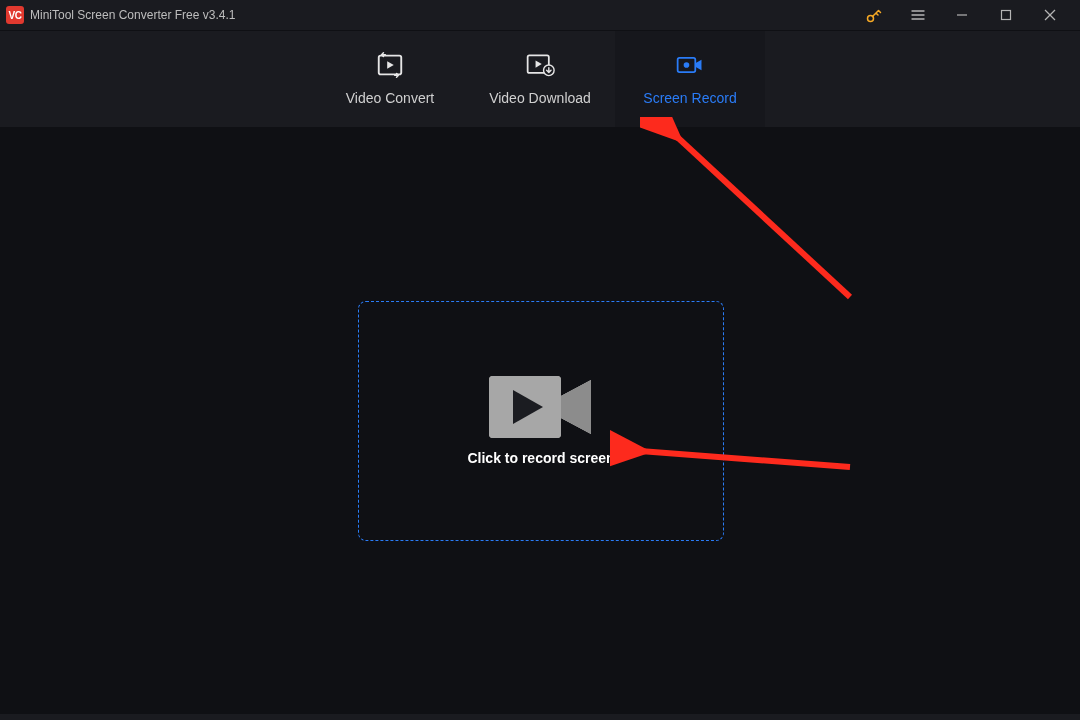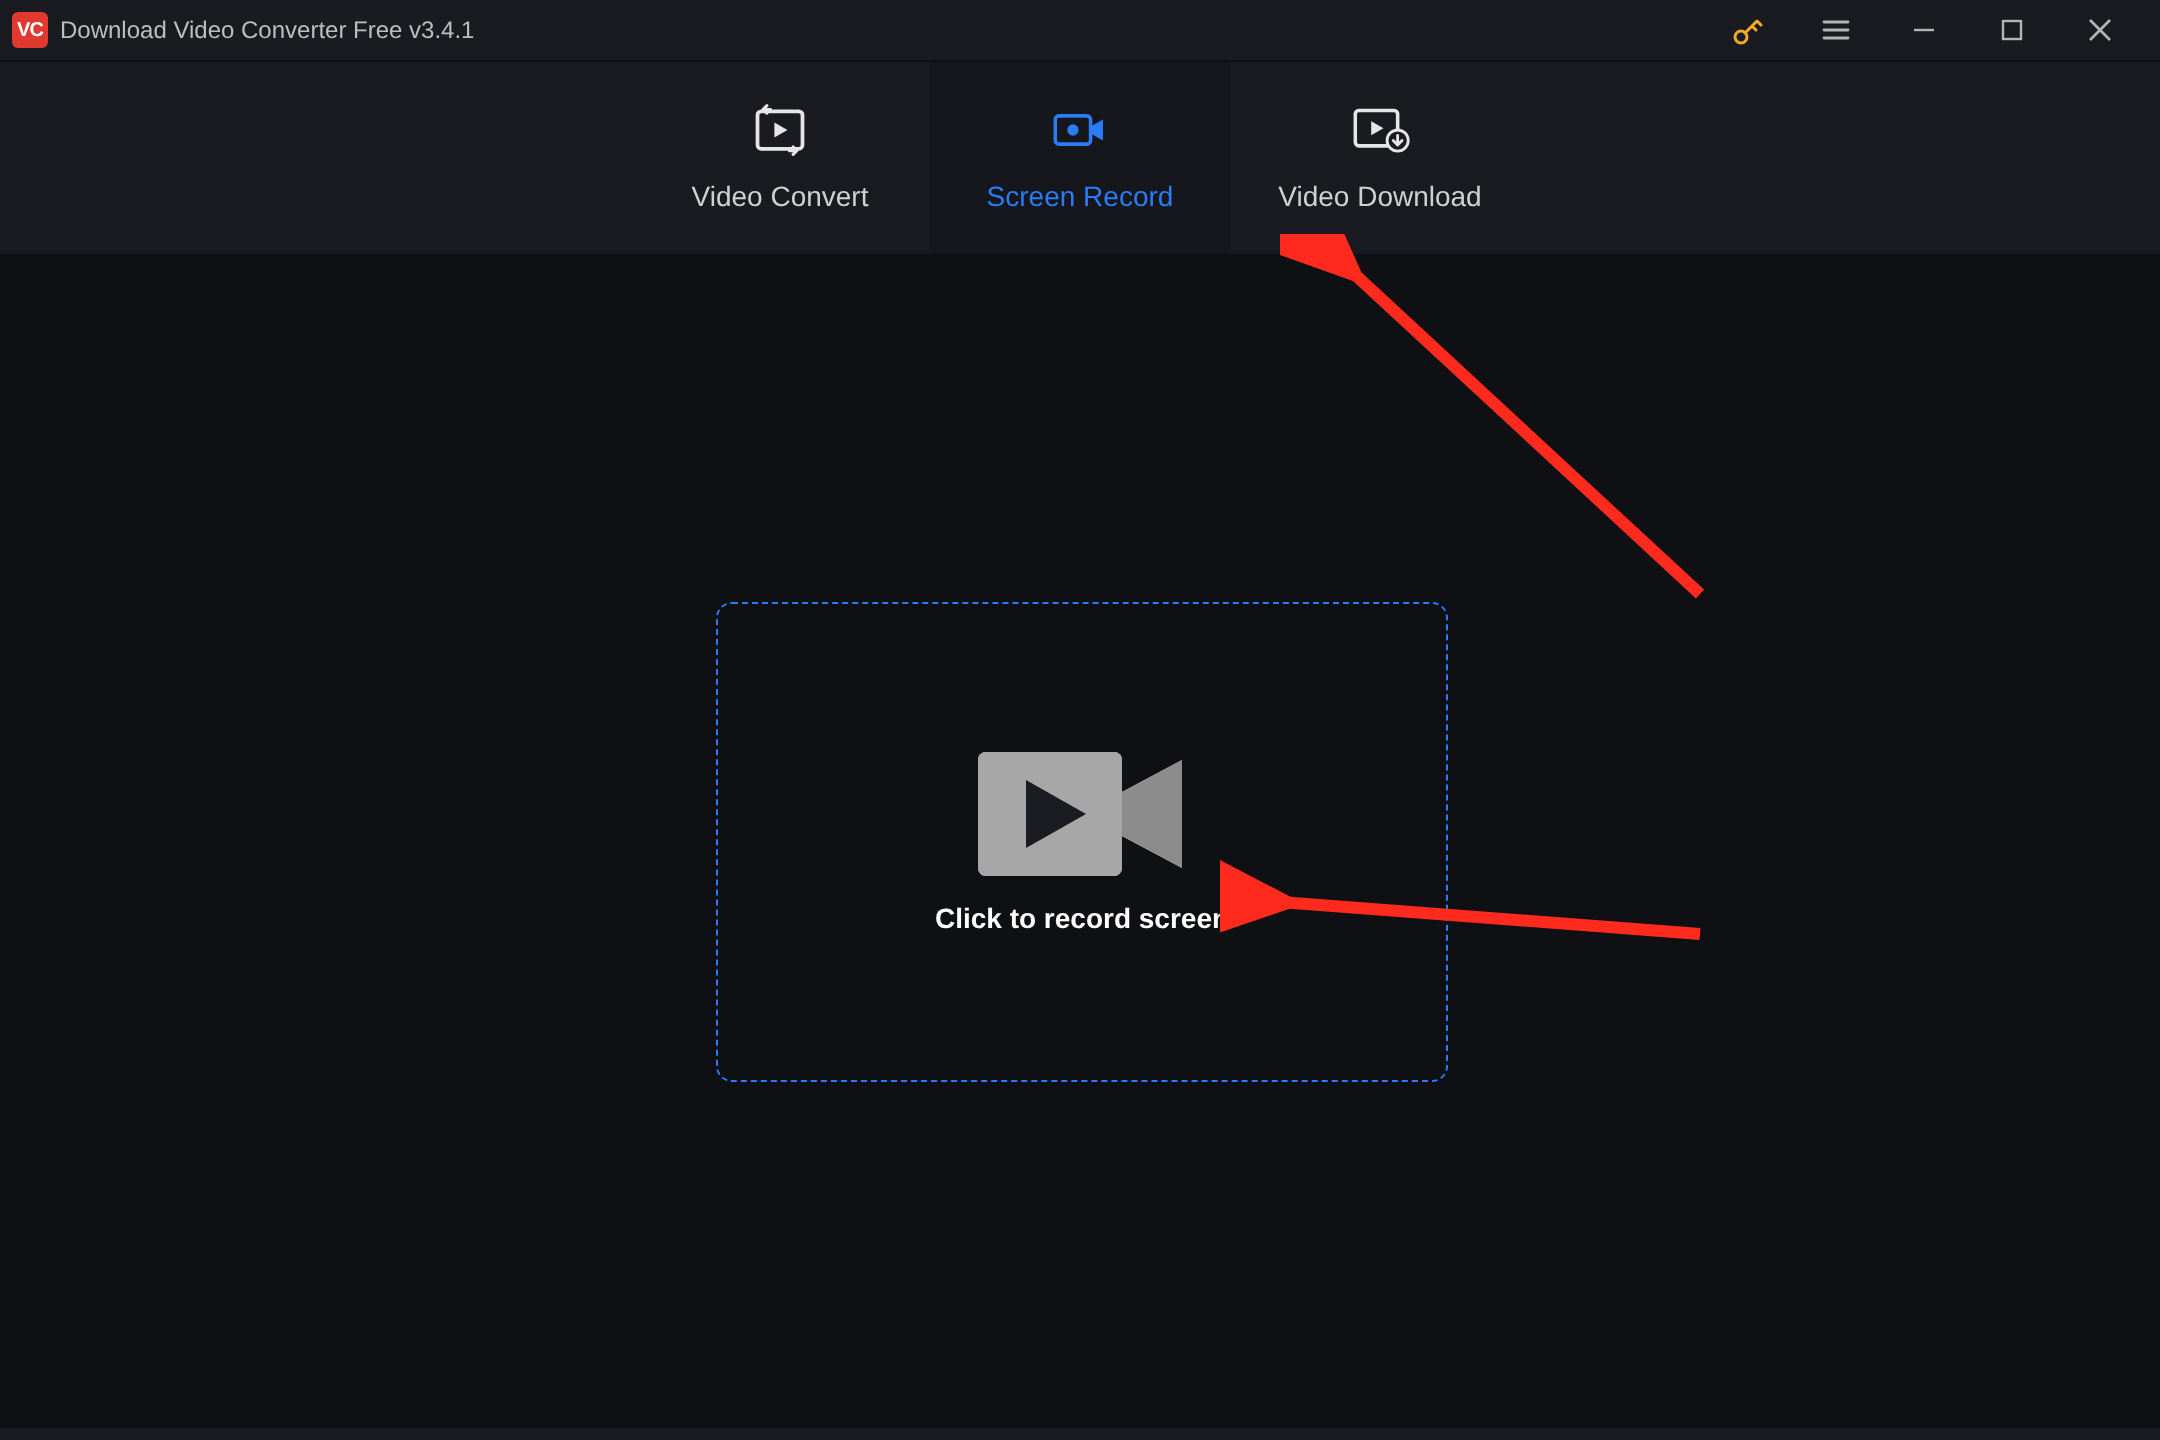--- a/index.html
+++ b/index.html
@@ -34,21 +34,21 @@
 </head>
 <body>
 
 <div class="app">
 
   <div class="title-bar">
     <div class="title-left">
       <div class="app-logo">
           <span>VC</span>
         </div>
-      <div class="title-text">Download Video Converter Free v3.4.1</div>
+      <div class="title-text">MiniTool Screen Converter Free v3.4.1</div>
     </div>
     <div class="title-right">
       <div class="win-btn">
         <svg width="18" height="18" viewBox="0 0 18 18">
           <g fill="none" stroke="#f6a925" stroke-width="1.5" stroke-linecap="round">
             <circle cx="5.5" cy="12.5" r="3"></circle>
             <path d="M7.5 10.5 L13.5 4.5 M11 7 L13 9 M13.5 4.5 L15.5 6.5"></path>
           </g>
         </svg>
       </div>
@@ -90,41 +90,41 @@
           <svg width="32" height="26" viewBox="0 0 32 26">
             <rect x="4" y="3" width="24" height="20" rx="2" fill="none" stroke="#e6e6e6" stroke-width="2"></rect>
             <path d="M9 1 L5 1 M5 1 L7 -1 M5 1 L7 3" fill="none" stroke="#e6e6e6" stroke-width="1.6" stroke-linecap="round" transform="translate(2,1)"></path>
             <path d="M23 25 L27 25 M27 25 L25 23 M27 25 L25 27" fill="none" stroke="#e6e6e6" stroke-width="1.6" stroke-linecap="round" transform="translate(-2,-1)"></path>
             <polygon points="13,9 13,17 20,13" fill="#e6e6e6"></polygon>
           </svg>
         </div>
         <div class="nav-label">Video Convert</div>
       </div>
 
-      <div class="nav-item active">
-        <div class="nav-icon">
-          <svg width="34" height="24" viewBox="0 0 34 24">
-            <rect x="3" y="4" width="20" height="16" rx="2" fill="none" stroke="#2a7cf7" stroke-width="2"></rect>
-            <circle cx="13" cy="12" r="3.2" fill="#2a7cf7"></circle>
-            <path d="M23 10 L30 6 L30 18 L23 14 Z" fill="#2a7cf7"></path>
-          </svg>
-        </div>
-        <div class="nav-label">Screen Record</div>
-      </div>
-
       <div class="nav-item">
         <div class="nav-icon">
           <svg width="34" height="28" viewBox="0 0 34 28">
             <rect x="3" y="3" width="24" height="20" rx="2" fill="none" stroke="#e6e6e6" stroke-width="2"></rect>
             <polygon points="12,9 12,17 19,13" fill="#e6e6e6"></polygon>
             <circle cx="27" cy="20" r="6" fill="#1a1b20" stroke="#e6e6e6" stroke-width="1.6"></circle>
             <path d="M27 17 L27 22 M24.5 20 L27 22.5 L29.5 20" fill="none" stroke="#e6e6e6" stroke-width="1.6" stroke-linecap="round" stroke-linejoin="round"></path>
           </svg>
         </div>
         <div class="nav-label">Video Download</div>
+      </div>
+
+      <div class="nav-item active">
+        <div class="nav-icon">
+          <svg width="34" height="24" viewBox="0 0 34 24">
+            <rect x="3" y="4" width="20" height="16" rx="2" fill="none" stroke="#2a7cf7" stroke-width="2"></rect>
+            <circle cx="13" cy="12" r="3.2" fill="#2a7cf7"></circle>
+            <path d="M23 10 L30 6 L30 18 L23 14 Z" fill="#2a7cf7"></path>
+          </svg>
+        </div>
+        <div class="nav-label">Screen Record</div>
       </div>
 
 
     </div>
   </div>
 
   <div class="main">
 
     <div class="record-card">
       <div>

